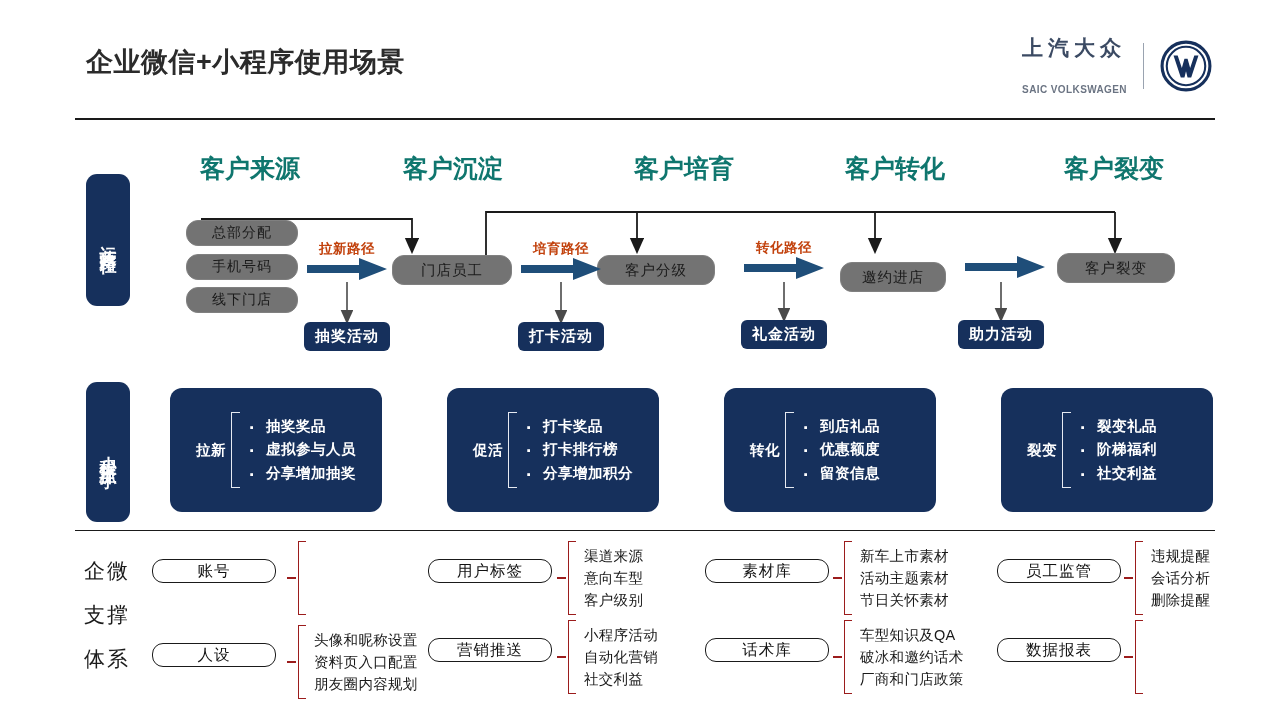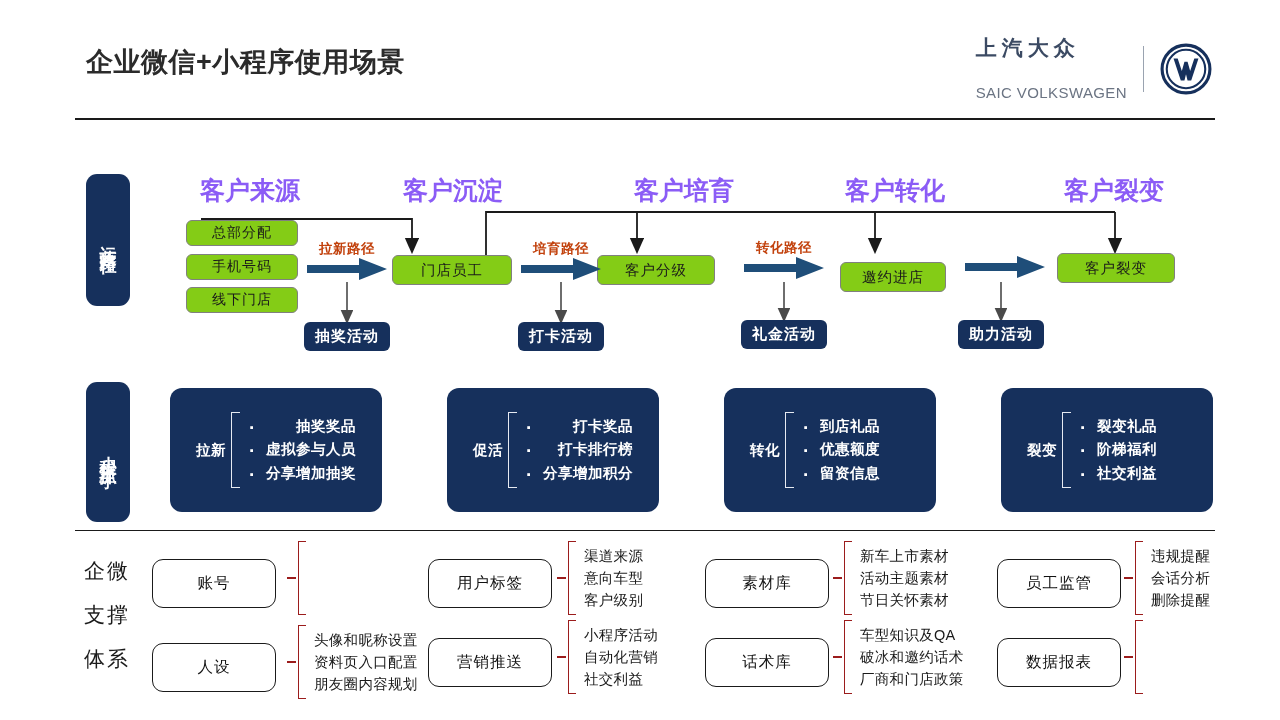--- a/index.html
+++ b/index.html
@@ -12,21 +12,21 @@
   #slide { position: relative; width: 1280px; height: 720px; background: #fff; }
 
   
   .page-title {
     position: absolute; left: 86px; top: 44px;
     font-size: 27px; font-weight: bold; color: #2b2b2b;
     letter-spacing: .5px; white-space: nowrap;
   }
   .brand { position: absolute; right: 68px; top: 36px; display: flex; align-items: center; gap: 16px; }
   .brand-cn { font-size: 21px; font-weight: bold; color: #3b4a63; letter-spacing: 5px; line-height: 1.15; }
-  .brand-en { font-size: 15px; font-weight: normal; color: #6b7483; letter-spacing: .4px; margin-top: 24px; }
+  .brand-en { font-size: 10px; font-weight: bold; color: #6b7483; letter-spacing: .4px; margin-top: 24px; }
   .brand-rule { width: 1px; height: 46px; background: #9aa3b0; }
   .vw-logo { width: 52px; height: 52px; }
 
   .divider-top {
     position: absolute; left: 75px; top: 118px; width: 1140px; height: 2px; background: #1a1a1a;
   }
   .divider-bottom {
     position: absolute; left: 75px; top: 530px; width: 1140px; height: 1px; background: #1a1a1a;
   }
 
@@ -36,28 +36,28 @@
     color: #fff; font-weight: bold; text-align: center;
     display: flex; align-items: center; justify-content: center;
   }
   .rail span { display: block; writing-mode: vertical-rl; text-orientation: upright;
     letter-spacing: 4px; font-size: 17px; line-height: 1.12; }
   #rail-path { left: 86px; top: 174px; width: 44px; height: 132px; }
   #rail-tools { left: 86px; top: 382px; width: 44px; height: 140px; }
 
   
   .stage-title {
-    position: absolute; top: 174px; font-size: 25px; font-weight: bold;
-    color: #8b5cf6; white-space: nowrap; transform: translateX(-50%);
+    position: absolute; top: 152px; font-size: 25px; font-weight: bold;
+    color: #0f766e; white-space: nowrap; transform: translateX(-50%);
   }
 
   
   .node {
-    position: absolute; border: 1.3px solid #808080; border-radius: 6px;
-    background: #84cc16; color: #1a1a1a; font-size: 14.5px;
+    position: absolute; border: 1.3px solid #808080; border-radius: 12px;
+    background: #737373; color: #1a1a1a; font-size: 14.5px;
     display: flex; align-items: center; justify-content: center;
     white-space: nowrap; letter-spacing: 1px;
   }
   .src-box { width: 112px; height: 26px; left: 186px; font-size: 14px; }
 
   .path-label {
     position: absolute; font-size: 13.5px; font-weight: bold; color: #c2410c;
     white-space: nowrap; transform: translateX(-50%); letter-spacing: .5px;
   }
 
@@ -80,36 +80,36 @@
     position: absolute; top: 388px; height: 124px; background: #16305c;
     border-radius: 12px; display: flex; align-items: center;
   }
   .mp-inner { display: flex; align-items: center; padding-left: 26px; }
   .mp-key { color: #fff; font-size: 14.5px; font-weight: bold; letter-spacing: .5px; white-space: nowrap; text-align: center; }
   .mp-brace {
     width: 9px; height: 76px; border-left: 1.6px solid #e6eaf2;
     border-top: 1.6px solid #e6eaf2; border-bottom: 1.6px solid #e6eaf2;
     margin: 0 9px 0 5px;
   }
-  .mp-list { list-style: none; text-align: right; }
+  .mp-list { list-style: none; }
   .mp-list li {
     color: #fff; font-size: 14.5px; font-weight: bold; line-height: 1.62;
     white-space: nowrap; position: relative; padding-left: 17px; letter-spacing: .5px;
   }
   .mp-list li::before {
     content: "·"; position: absolute; left: 0; top: -2px; font-size: 19px; color: #fff;
   }
 
   
   .support-label {
     position: absolute; left: 84px; font-size: 21px; color: #1a1a1a; letter-spacing: 2px;
     white-space: nowrap;
   }
   .sup-node {
-    position: absolute; width: 124px; height: 49px; border: 1.6px solid #1a1a1a;
+    position: absolute; width: 124px; height: 24px; border: 1.6px solid #1a1a1a;
     border-radius: 11px; background: #fff; display: flex; align-items: center;
     justify-content: center; font-size: 15.5px; color: #111; letter-spacing: 1px; white-space: nowrap;
   }
   .sup-group { position: absolute; display: flex; align-items: center; }
   .sup-dash { width: 9px; height: 2px; background: #9b1c1c; margin-right: 2px; }
   .sup-brace {
     width: 8px; height: 74px; border-left: 1.8px solid #9b1c1c;
     border-top: 1.8px solid #9b1c1c; border-bottom: 1.8px solid #9b1c1c;
     margin-right: 8px;
   }

